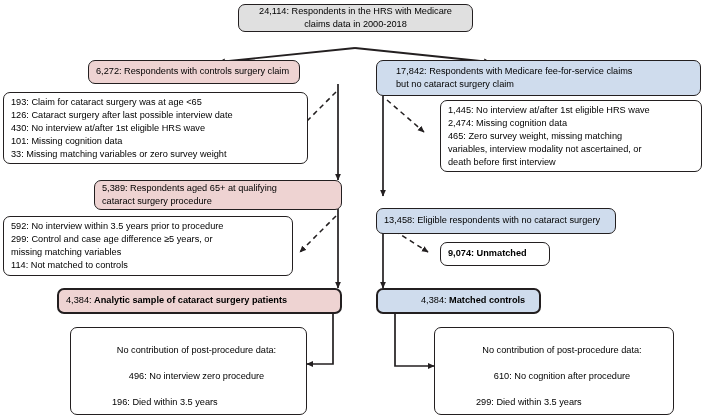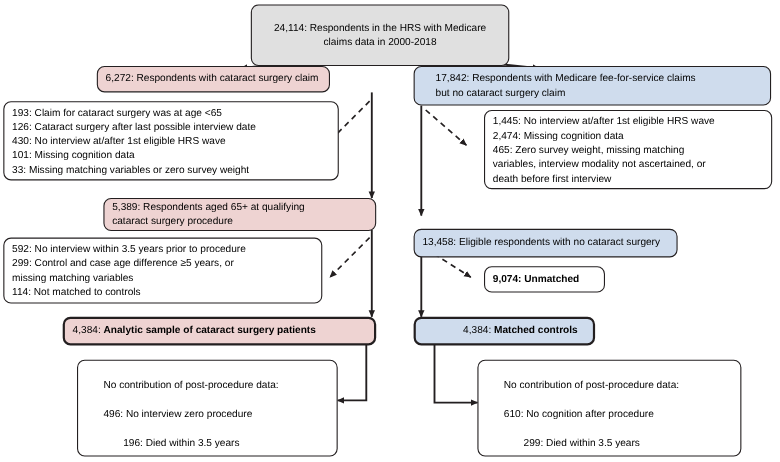--- a/index.html
+++ b/index.html
@@ -40,21 +40,21 @@
   }
   .box.strong { border-width: 2px; }
   svg.lines {
     position: absolute;
     left: 0;
     top: 0;
     width: 709px;
     height: 420px;
     pointer-events: none;
   }
-  .ind1 { padding-left: 16px; }
+  .ind1 { padding-left: 16px; text-align: center; }
   .ind2 { padding-left: 34px; display: block; }
 </style>
 </head>
 <body>
 
 <div id="canvas">
 
   <svg class="lines" viewBox="0 0 709 420" xmlns="http://www.w3.org/2000/svg">
     <defs>
       <marker id="arrow" markerWidth="7" markerHeight="7" refX="6" refY="3.2" orient="auto" markerUnits="userSpaceOnUse">
@@ -75,24 +75,24 @@
 
     <path d="M383,96 L383,196" stroke="#231f20" stroke-width="1.7" fill="none" marker-end="url(#arrow)"></path>
     <path d="M383,222 L383,288" stroke="#231f20" stroke-width="1.7" fill="none" marker-end="url(#arrow)"></path>
 
     <path d="M387,100 L424,132" stroke="#231f20" stroke-width="1.5" fill="none" stroke-dasharray="5,4" marker-end="url(#arrow)"></path>
     <path d="M387,226 L428,252" stroke="#231f20" stroke-width="1.5" fill="none" stroke-dasharray="5,4" marker-end="url(#arrow)"></path>
 
     <path d="M395,313 L395,366 L434,366" stroke="#231f20" stroke-width="1.7" fill="none" marker-end="url(#arrow)"></path>
   </svg>
 
-  <div class="box grey center vcenter" style="left:228px; top:4px; width:235px; height:56px;">24,114: Respondents in the HRS with Medicare
+  <div class="box grey center vcenter" style="left:238px; top:4px; width:235px; height:28px;">24,114: Respondents in the HRS with Medicare
 claims data in 2000-2018</div>
 
-  <div class="box pink vcenter" style="left:88px; top:60px; width:212px; height:24px;">6,272: Respondents with cataract surgery claim</div>
+  <div class="box pink vcenter" style="left:88px; top:60px; width:212px; height:24px;">6,272: Respondents with controls surgery claim</div>
 
   <div class="box blue vcenter" style="left:376px; top:60px; width:325px; height:36px;padding-left:19px;">17,842: Respondents with Medicare fee-for-service claims
 but no cataract surgery claim</div>
 
   <div class="box white" style="left:3px; top:92px; width:305px; height:72px;">193: Claim for cataract surgery was at age &lt;65
 126: Cataract surgery after last possible interview date
 430: No interview at/after 1st eligible HRS wave
 101: Missing cognition data
 33: Missing matching variables or zero survey weight</div>
 

